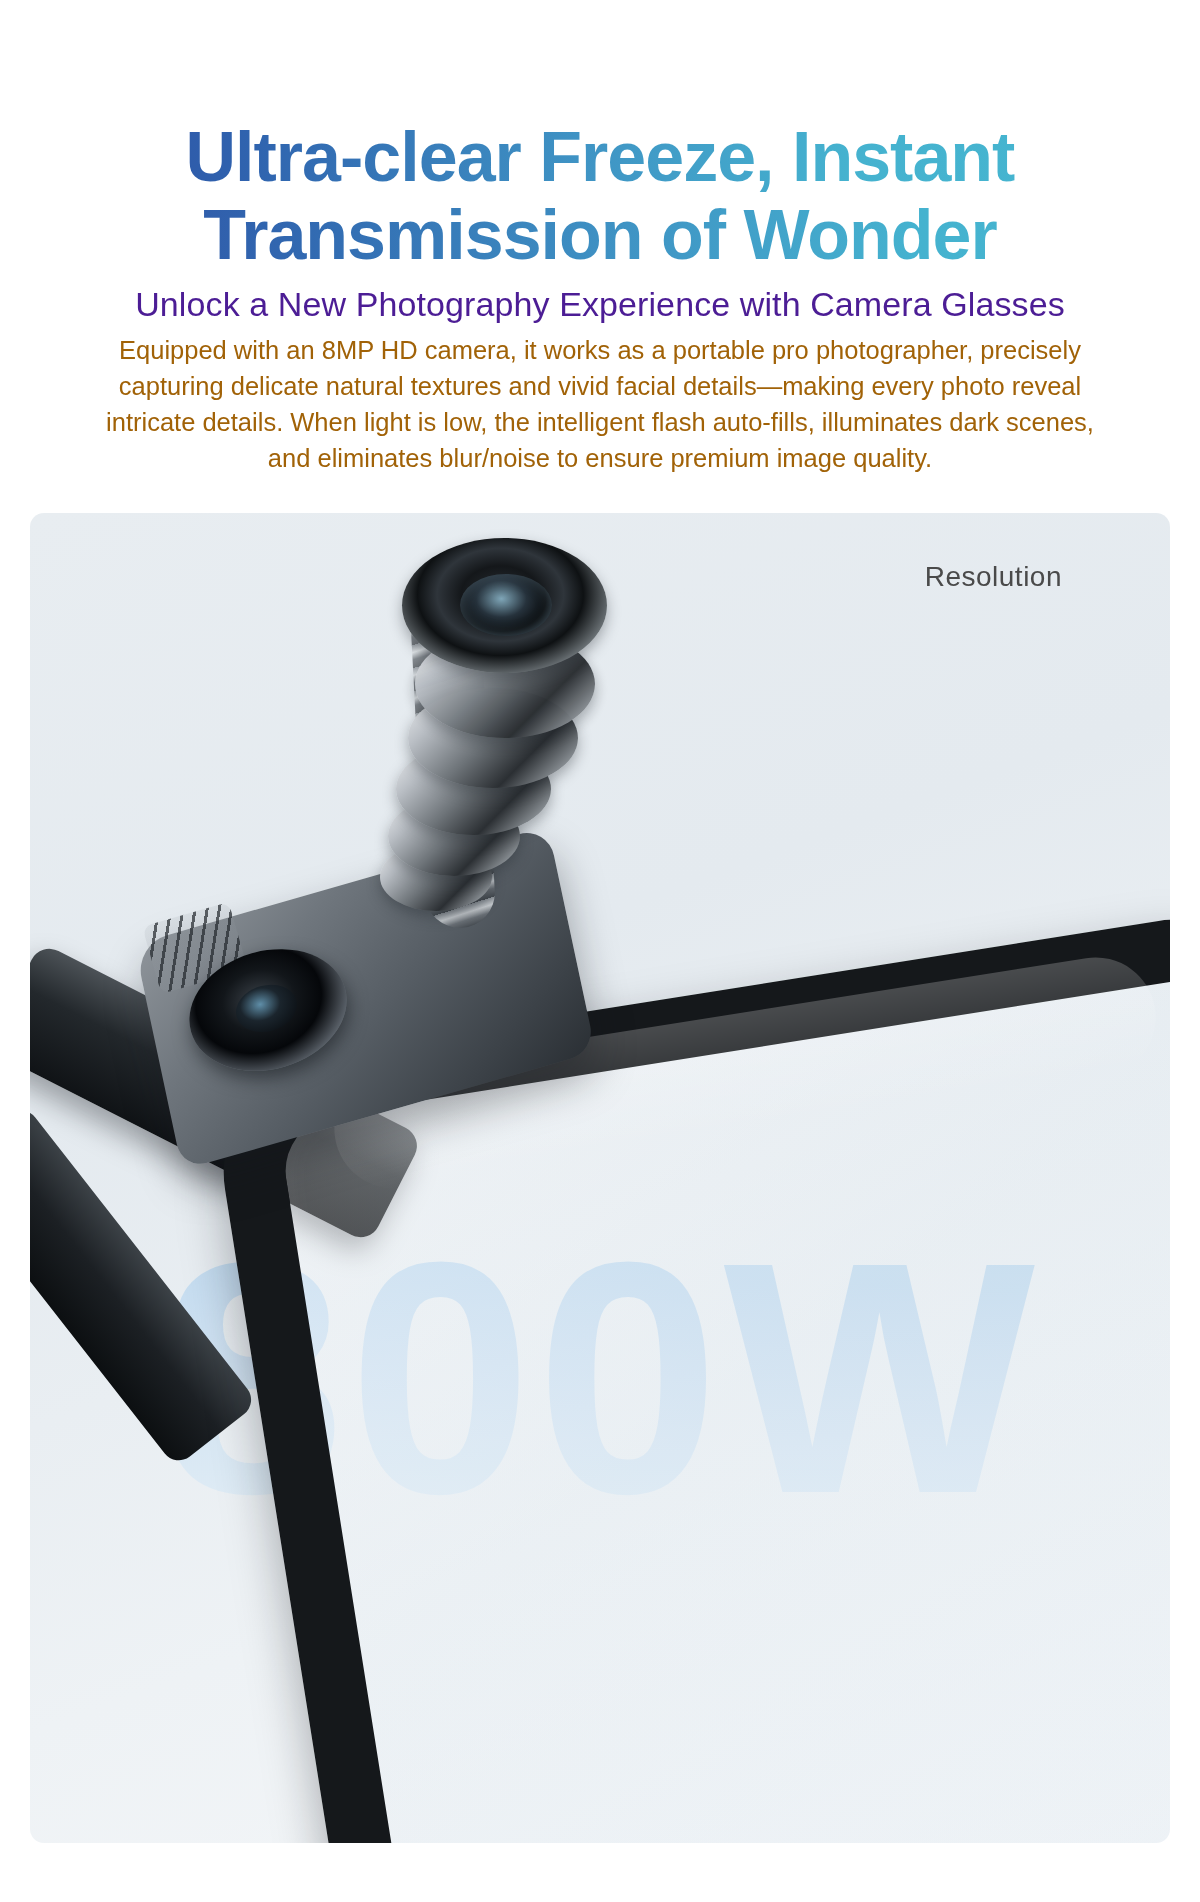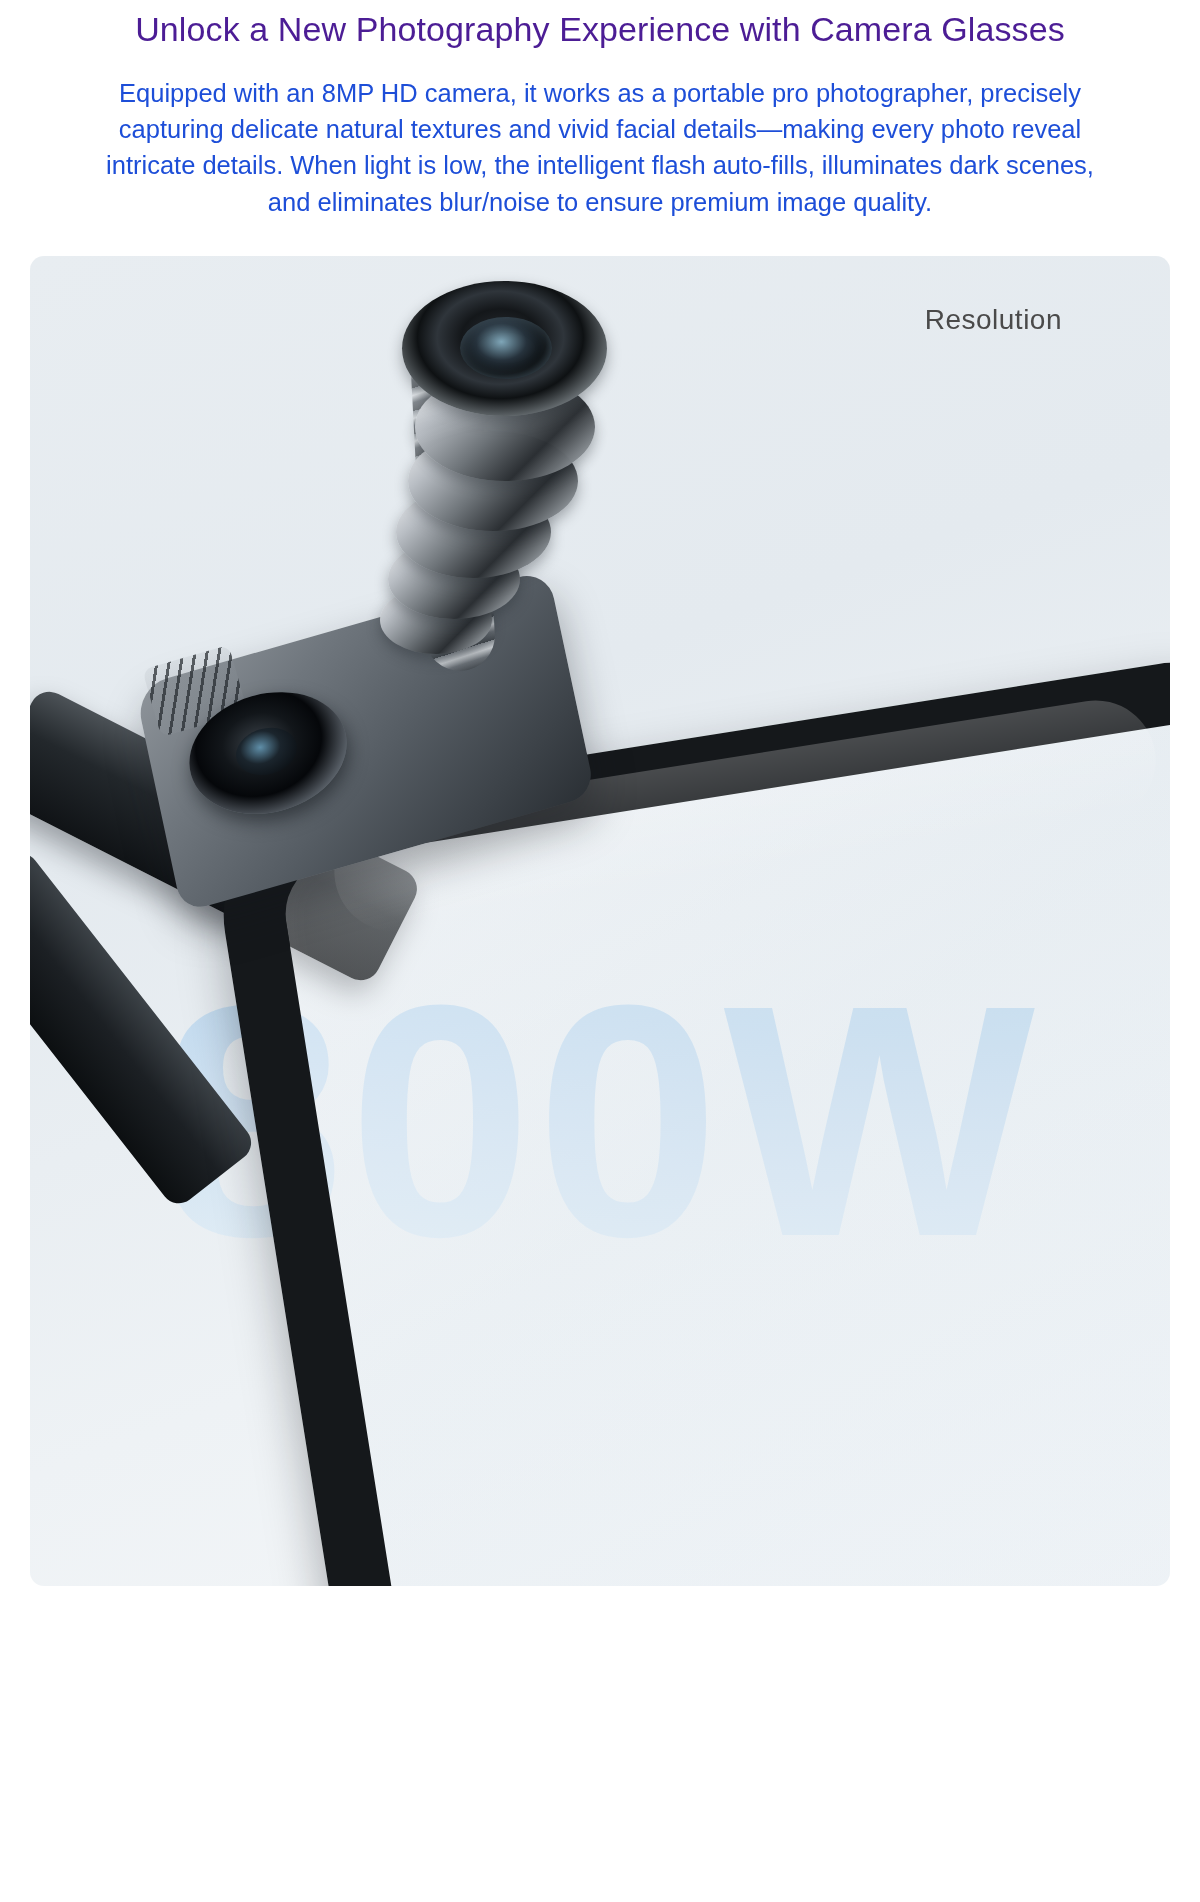--- a/index.html
+++ b/index.html
@@ -49,26 +49,26 @@
   .subhead {
     margin: 10px 0 0 0;
     text-align: center;
     font-size: 34px;
     color: #4c1d95;
     font-weight: 400;
     letter-spacing: 0.1px;
   }
 
   .body-copy {
-    margin: 26px auto 0 auto;
+    margin: 8px auto 0 auto;
     width: 1030px;
     text-align: center;
     font-size: 25.5px;
     line-height: 1.42;
-    color: #1d4ed8;
+    color: #a16207;
     font-weight: 400;
   }
 
   
   .hero {
     position: relative;
     margin: 36px 30px 0 30px;
     width: 1140px;
     height: 1330px;
     border-radius: 14px;
@@ -236,20 +236,24 @@
     background: linear-gradient(180deg, rgba(255,255,255,.22), rgba(255,255,255,0));
     border-radius: 120px;
     transform: rotate(-9deg);
   }
 </style>
 </head>
 <body>
 
 <div class="page">
 
+  <h1 class="headline">
+    <span class="l1">Ultra-clear Freeze, Instant</span>
+    <span class="l2">Transmission of Wonder</span>
+  </h1>
 
   <p class="subhead">Unlock a New Photography Experience with Camera Glasses</p>
 
   <p class="body-copy">Equipped with an 8MP HD camera, it works as a portable pro photographer, precisely capturing delicate natural textures and vivid facial details—making every photo reveal intricate details. When light is low, the intelligent flash auto-fills, illuminates dark scenes, and eliminates blur/noise to ensure premium image quality.</p>
 
   <div class="hero">
 
     <div class="watermark-800w">800W</div>
 
     <div class="glasses">

